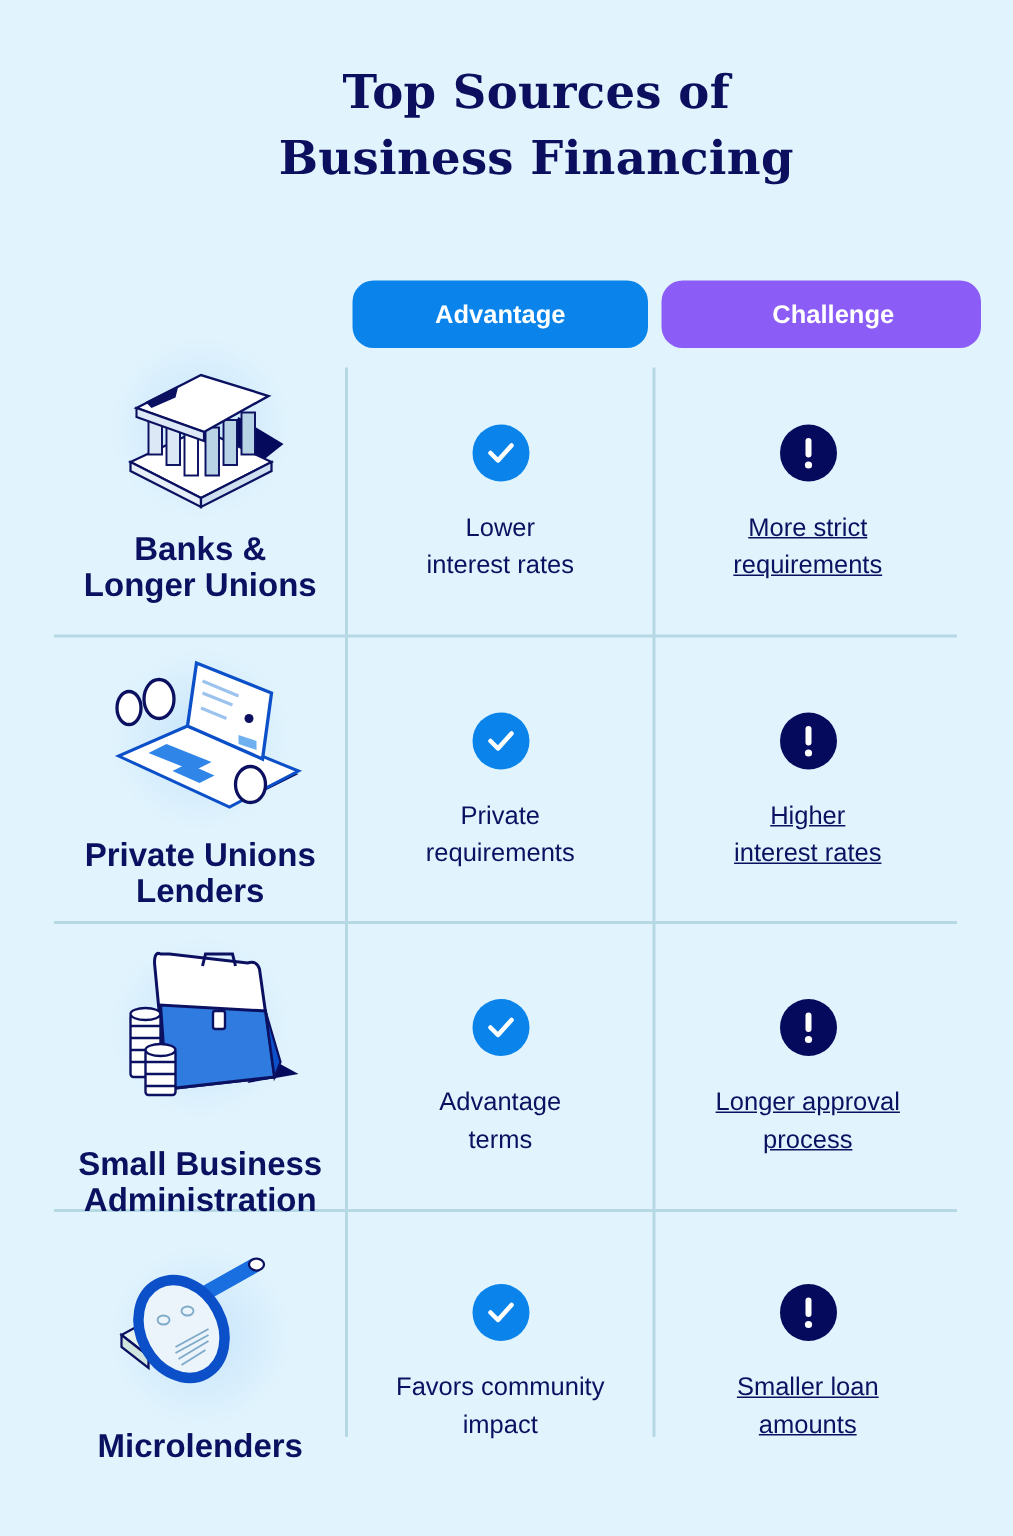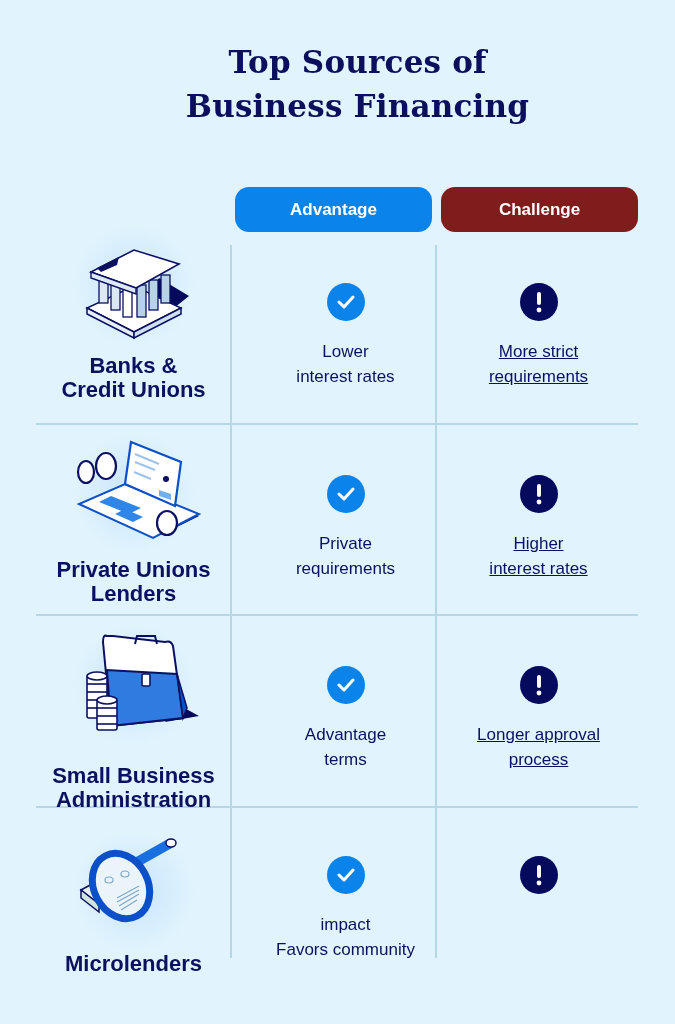--- a/index.html
+++ b/index.html
@@ -10,36 +10,36 @@
     .title {
       position:absolute; left:0; top:40px; width:675px; text-align:center;
       font-family:"DejaVu Serif", serif; font-weight:bold; font-size:31px; line-height:44px;
       color:#0B0F5E; letter-spacing:0.2px;padding-left:20px;
     }
     .hdr {
       position:absolute; top:187px; height:45px; display:flex; align-items:center; justify-content:center;
       color:#fff; font-weight:bold; font-size:17px; border-radius:14px;
     }
     .hdr.adv { left:235px; width:197px; background:#0A84EA; }
-    .hdr.chl { left:441px; width:197px; background:#7f1d1d; }
+    .hdr.chl { left:441px; width:197px; background:#8b5cf6;padding-left:16px; }
     .vline { position:absolute; width:2px; background:#B6D8E4; top:245px; height:713px; }
     .hline { position:absolute; left:36px; width:602px; height:2px; background:#B6D8E4; }
     .row { position:absolute; left:0; width:675px; }
     .src {
       position:absolute; left:36px; width:195px; text-align:center;
     }
     .src .illus { position:relative; margin:0 auto; width:150px; height:110px; }
     .src .glow {
       position:absolute; left:15px; top:-5px; width:120px; height:120px; border-radius:50%;
       background:radial-gradient(circle, #C7E4FB 0%, #DDF1FD 60%, rgba(225,244,253,0) 72%);
     }
     .src svg { position:absolute; left:0; top:0; }
     .src .label { font-weight:bold; font-size:22px; line-height:24px; color:#0B1160; }
     .cell { position:absolute; width:205px; text-align:center; }
-    .cell.adv { left:231px;margin-left:12px; }
+    .cell.adv { left:231px; }
     .cell.chl { left:436px;text-decoration:underline; }
     .badge {
       width:38px; height:38px; border-radius:50%; margin:0 auto 18px auto;
       display:flex; align-items:center; justify-content:center;
     }
     .badge.check { background:#0A84EA; }
     .badge.excl { background:#050A5C; }
     .cell .txt { font-size:17px; line-height:25px; color:#0B1160; }
   </style>
 </head>
@@ -76,21 +76,21 @@
           <rect x="90" y="50" width="9" height="30" fill="#B8D3E6"></rect>
           <rect x="102" y="45" width="9" height="28" fill="#B8D3E6"></rect>
         </g>
         <polygon points="32,42 75,20 120,34 77,58" fill="#fff" stroke="#0B1160" stroke-width="1.6"></polygon>
         <polygon points="32,42 77,58 77,64 32,48" fill="#DCE8F6" stroke="#0B1160" stroke-width="1.4"></polygon>
         <polygon points="38,38 60,27 58,35 42,42" fill="#0B1160"></polygon>
       </svg>
     </div>
     <div class="label" style="margin-top:14px;">
       <div>Banks &amp;</div>
-      <div>Credit Unions</div>
+      <div>Longer Unions</div>
     </div>
   </div>
   <div class="cell adv" style="top:53px;">
     <div class="badge check">
       <svg width="18" height="14" viewBox="0 0 18 14">
           <polyline points="2,7 7,12 16,2" fill="none" stroke="#fff" stroke-width="3" stroke-linecap="round" stroke-linejoin="round"></polyline>
         </svg>
     </div>
     <div class="txt">
       <div>Lower</div>
@@ -243,25 +243,29 @@
       <div>Microlenders</div>
     </div>
   </div>
   <div class="cell adv" style="top:20px;">
     <div class="badge check">
       <svg width="18" height="14" viewBox="0 0 18 14">
           <polyline points="2,7 7,12 16,2" fill="none" stroke="#fff" stroke-width="3" stroke-linecap="round" stroke-linejoin="round"></polyline>
         </svg>
     </div>
     <div class="txt">
+      <div>Favors community</div>
       <div>impact</div>
-      <div>Favors community</div>
     </div>
   </div>
   <div class="cell chl" style="top:20px;">
     <div class="badge excl">
       <svg width="6" height="22" viewBox="0 0 6 22">
           <rect x="1" y="1" width="4" height="13" rx="2" fill="#fff"></rect>
           <circle cx="3" cy="19" r="2.4" fill="#fff"></circle>
         </svg>
     </div>
+    <div class="txt">
+      <div>Smaller loan</div>
+      <div>amounts</div>
+    </div>
   </div>
 </div>
 
 </body></html>

